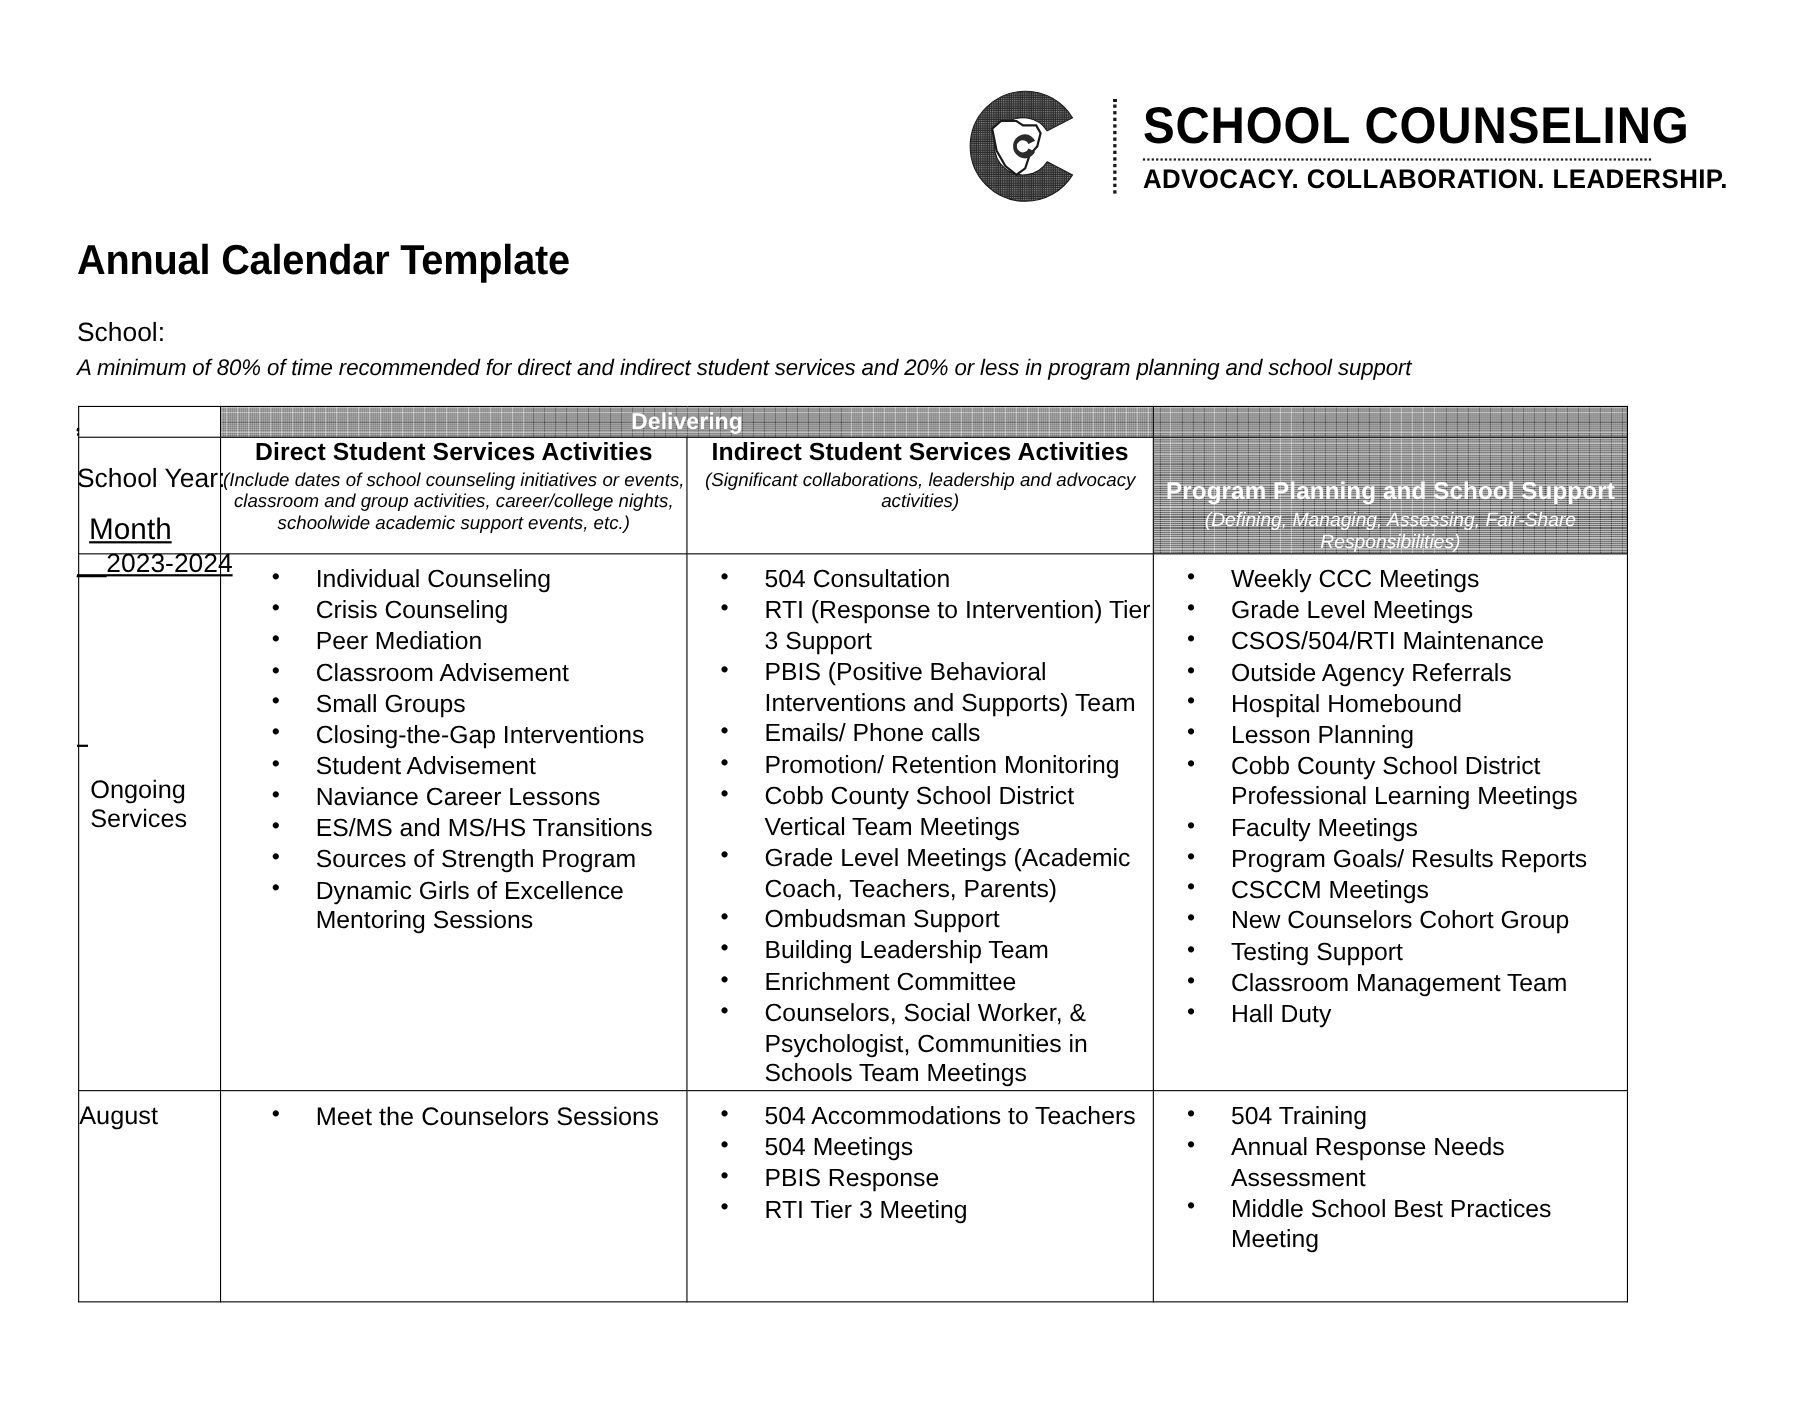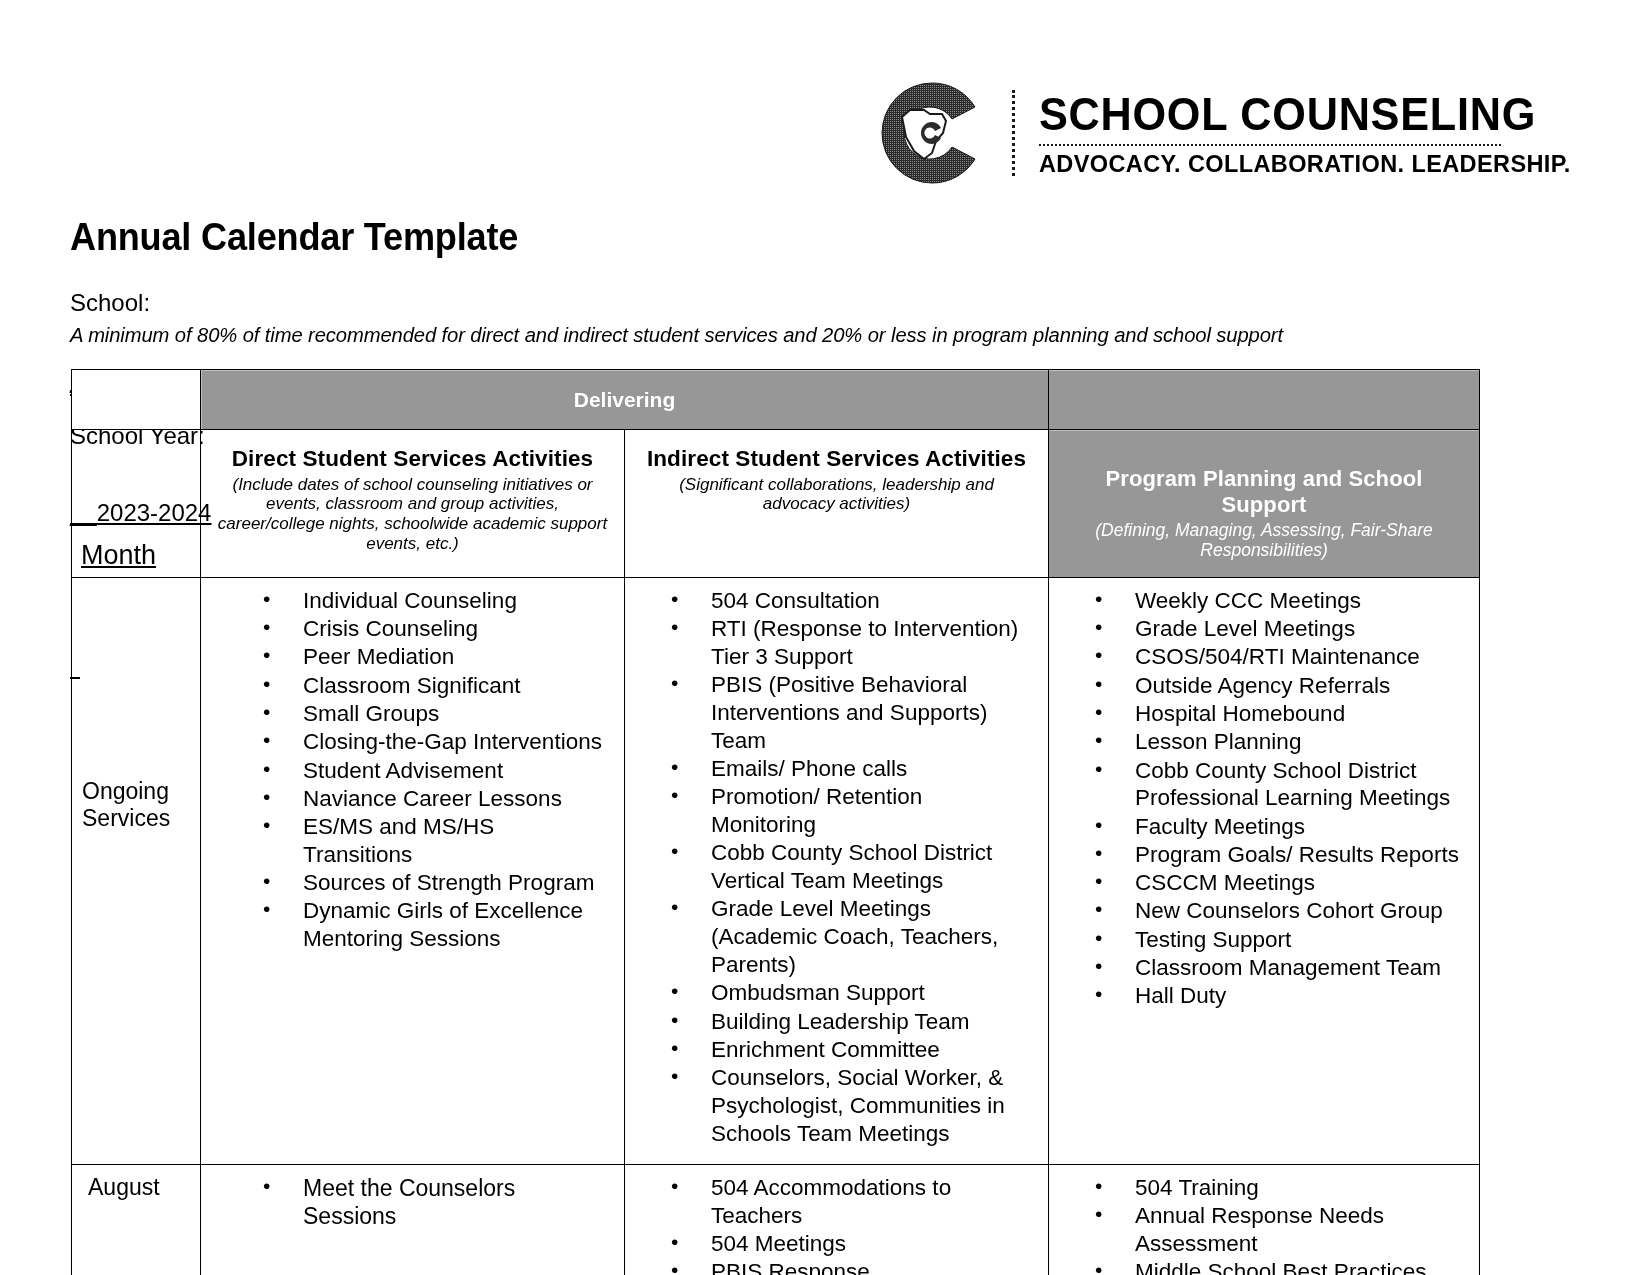--- a/index.html
+++ b/index.html
@@ -124,21 +124,21 @@
   .cal-table {
     position: absolute;
     left: 71px; top: 369px;
     width: 1408px;
     border-collapse: collapse;
     table-layout: fixed;
   }
   .cal-table td, .cal-table th {
     border: 1.6px solid #000;
     vertical-align: top;
-    padding: 16px;
+    padding: 0;
   }
   .col-month  { width: 129px; }
   .col-direct { width: 424px; }
   .col-indir  { width: 424px; }
   .col-prog   { width: 431px; }
 
   
   .halftone {
     background-color: #3a3a3a;
     background-image:
@@ -310,21 +310,21 @@
           <div class="mid-label">
             <div>Ongoing</div>
             <div>Services</div>
           </div>
         </td>
         <td class="list-cell">
           <ul class="bullets">
             <li>Individual Counseling</li>
             <li>Crisis Counseling</li>
             <li>Peer Mediation</li>
-            <li>Classroom Significant</li>
+            <li>Classroom Advisement</li>
             <li>Small Groups</li>
             <li>Closing-the-Gap Interventions</li>
             <li>Student Advisement</li>
             <li>Naviance Career Lessons</li>
             <li>ES/MS and MS/HS Transitions</li>
             <li>Sources of Strength Program</li>
             <li>Dynamic Girls of Excellence Mentoring Sessions</li>
           </ul>
         </td>
         <td class="list-cell">

